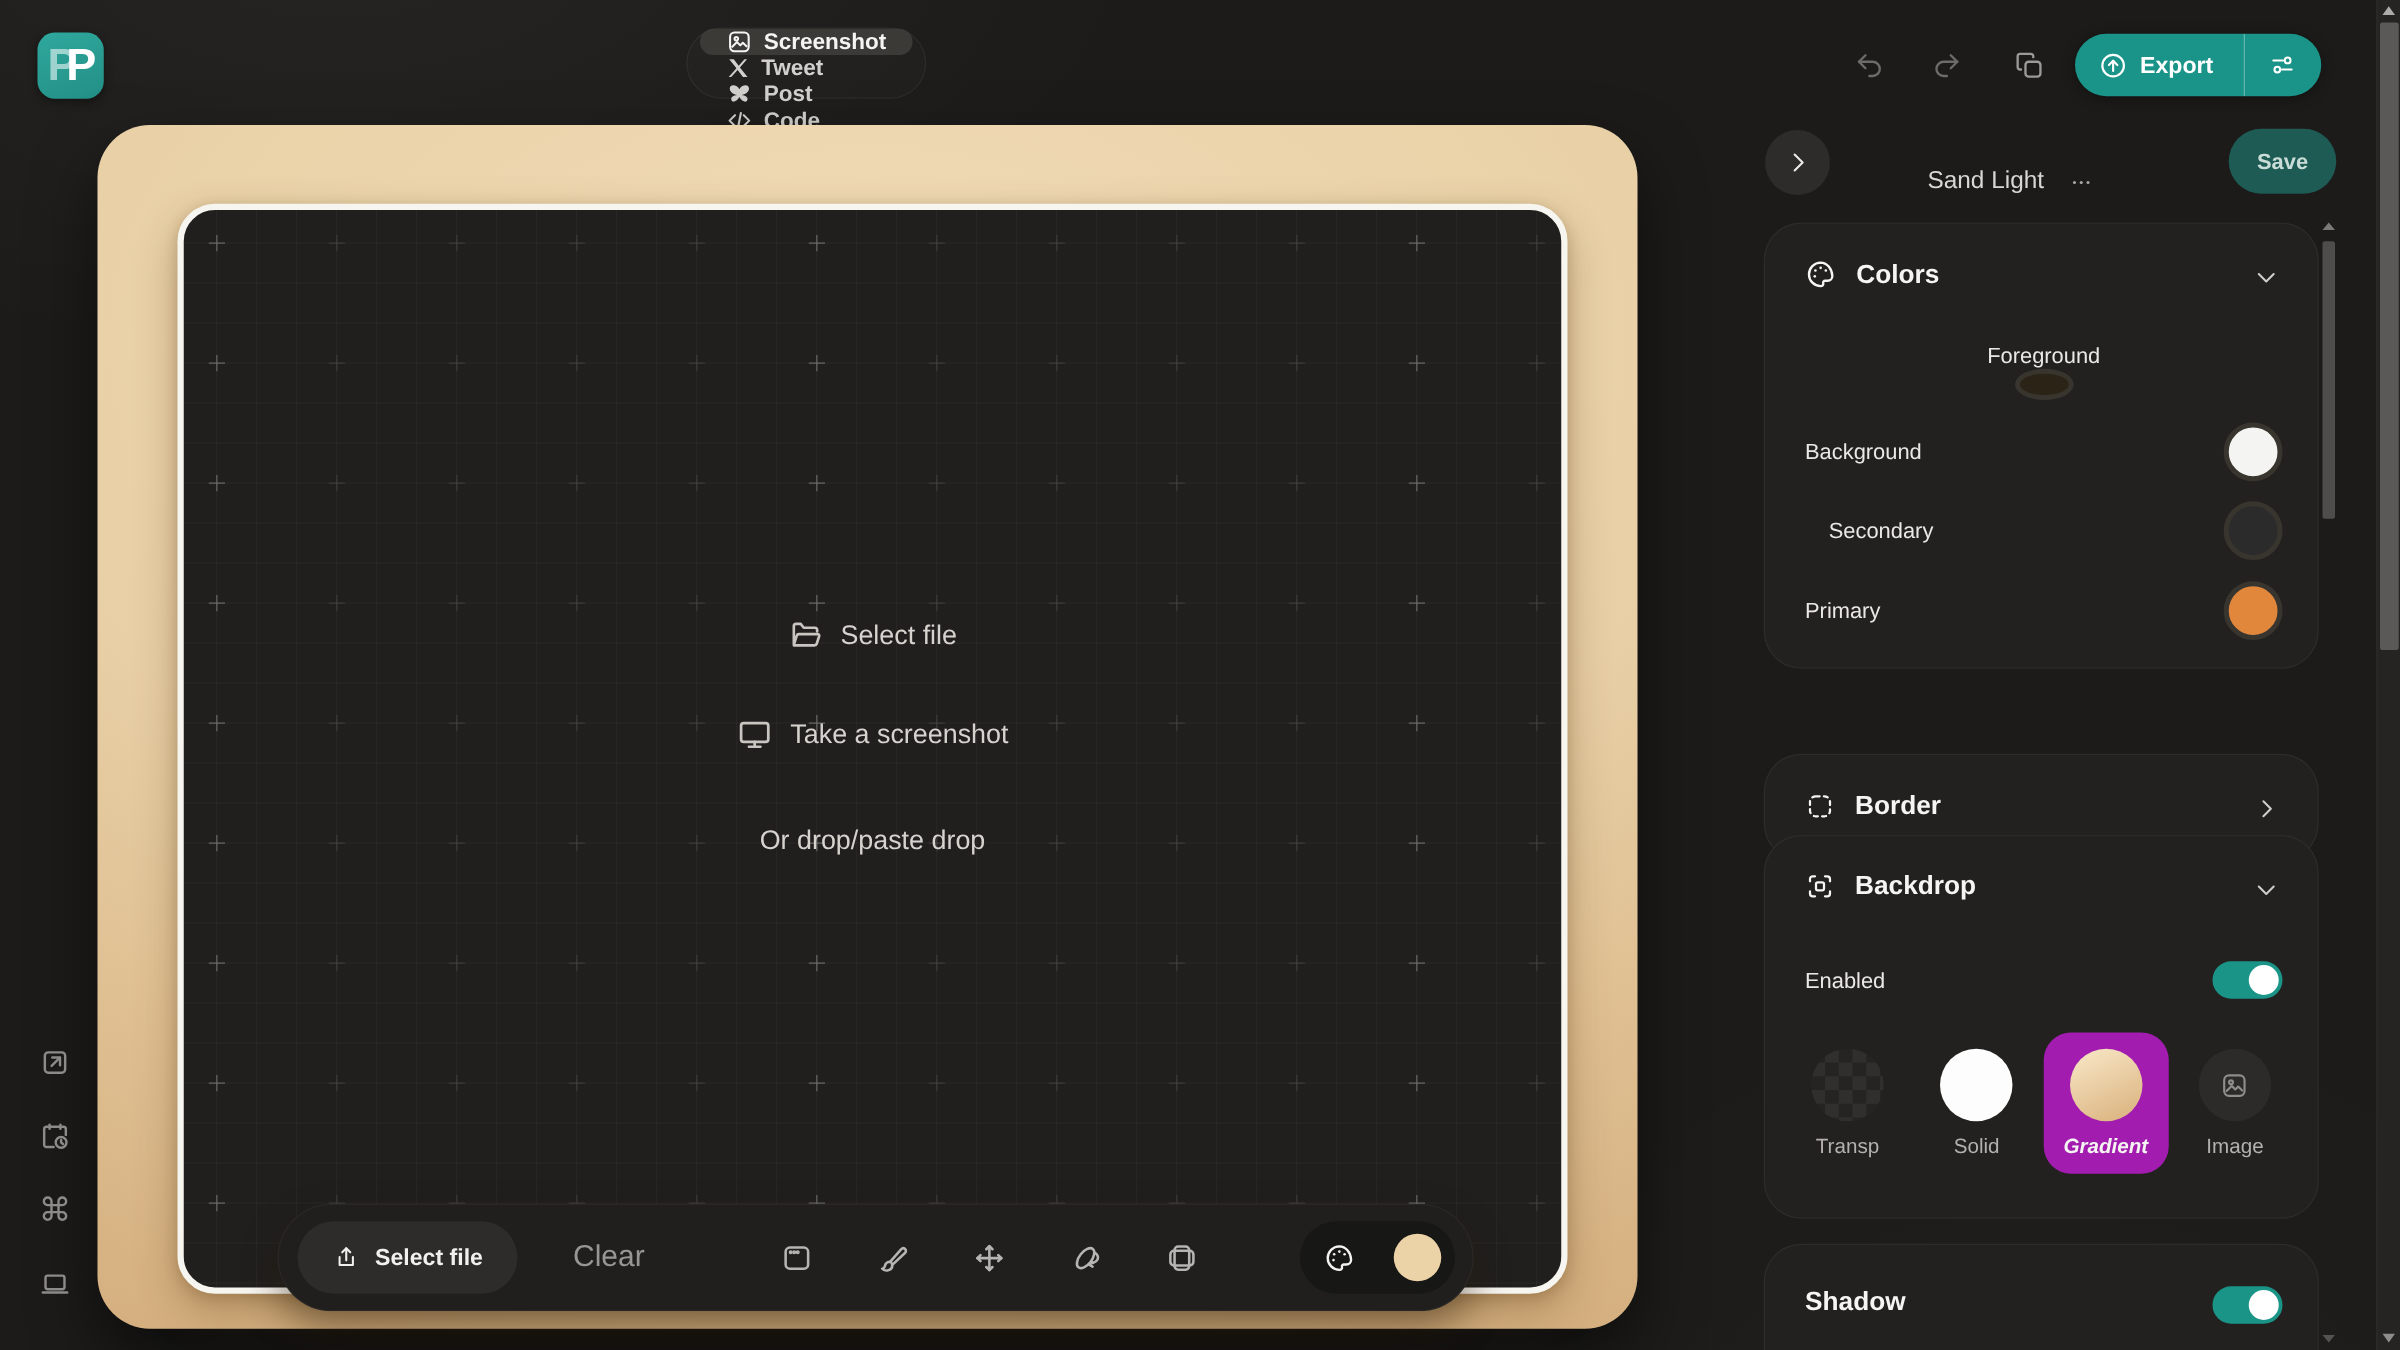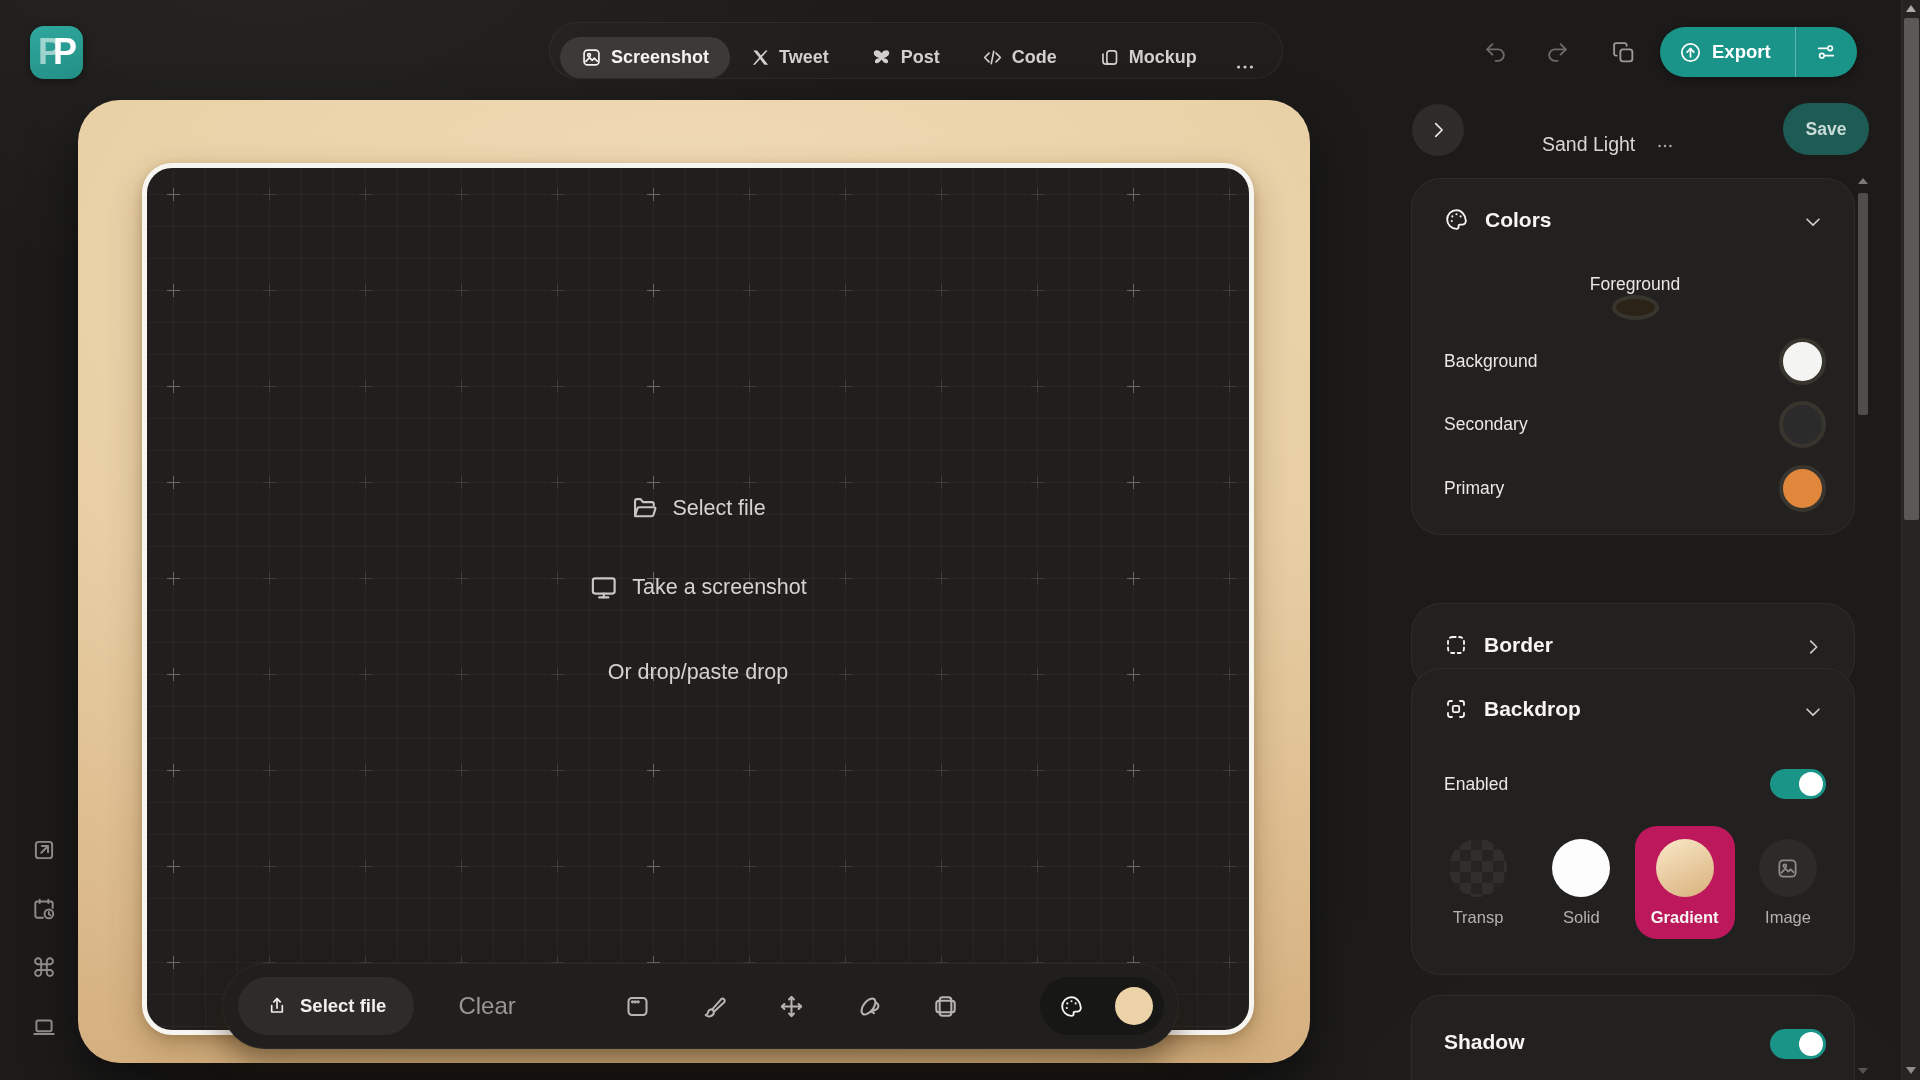--- a/index.html
+++ b/index.html
@@ -17,21 +17,21 @@
 
   
   .logo { position:absolute; left:30px; top:26px; width:53px; height:53px; border-radius:14px;
     background:linear-gradient(160deg,#2fa89d,#238f86); display:flex; align-items:center; justify-content:center;
     box-shadow:0 2px 8px rgba(0,0,0,0.4); }
   .logo span { color:#fff; font-size:36px; font-weight:800; letter-spacing:-2px; transform:translateY(-1px); }
   .logo em { font-style:normal; opacity:.55; margin-right:-7px; }
 
   .tabbar { position:absolute; left:549px; top:22px; height:57px; border-radius:29px;
     border:1px solid rgba(255,255,255,0.055); background:rgba(255,255,255,0.015);
-    display:flex; align-items:flex-end; padding:0 10px; }
+    display:flex; align-items:flex-start; padding:0 10px;flex-direction:column; }
   .tab { display:flex; align-items:center; gap:9px; height:41px; padding:0 21px; border-radius:22px;
     color:#d2d0cd; font-size:18px; font-weight:600; cursor:pointer; white-space:nowrap; }
   .tab.selected { background:#3b3a37; color:#f5f4f2; }
   .tab .ic { stroke-width:1.9; }
   .tabbar .more { padding:0 16px; color:#cfcdca; display:flex; align-items:center; }
 
   .histbtn { position:absolute; top:31px; width:42px; height:42px; display:flex; align-items:center; justify-content:center; border-radius:10px; }
   .dim { color:#6c6b69; }
   .mid { color:#9c9a97; }
 
@@ -103,21 +103,21 @@
   .toggle { width:56px; height:30px; border-radius:15px; background:#3a3937; position:relative; cursor:pointer; }
   .toggle .knob { position:absolute; top:3px; left:3px; width:24px; height:24px; border-radius:50%; background:#fff;
     transition:left .1s; }
   .toggle.on { background:#1b9488; }
   .toggle.on .knob { left:29px; }
 
   .opt-row { position:absolute; left:16px; right:16px; top:157px; display:flex; justify-content:space-between; }
   .opt { width:100px; padding:13px 0 12px; border-radius:22px; display:flex; flex-direction:column; align-items:center; gap:11px; cursor:pointer; }
   .opt .circ { width:58px; height:58px; border-radius:50%; }
   .opt .olabel { font-size:16.5px; color:#b3b1ad; font-weight:500; }
-  .opt.selected { background:#be185d; }
+  .opt.selected { background:#a21caf;font-style:italic; }
   .opt.selected .olabel { color:#f5f4f2; font-weight:600; }
   .circ-transp { background:repeating-conic-gradient(#302f2d 0% 25%, #252423 0% 50%) 0 0 / 22px 22px; }
   .circ-solid { background:#fdfdfd; }
   .circ-grad { background:linear-gradient(155deg, #f4e0bd 15%, #d9b07b 100%); }
   .circ-img { background:#2c2b29; display:flex; align-items:center; justify-content:center; color:#8f8d8a; }
 
   
   .panel-scroll { position:absolute; left:1858px; top:176px; width:10px; height:904px; }
   .panel-scroll .arrow-up { position:absolute; top:2px; left:0; width:0; height:0;
     border-left:5px solid transparent; border-right:5px solid transparent; border-bottom:6px solid #7b7977; }
@@ -522,21 +522,21 @@
     </div>
 
     <div class="color-row" style="top:95px;flex-direction:column;">
       <span class="color-label">Foreground</span>
       <span class="swatch-circ" style="background: rgb(43, 36, 22);"></span>
     </div>
     <div class="color-row" style="top:159px;">
       <span class="color-label">Background</span>
       <span class="swatch-circ" style="background: rgb(244, 244, 243);"></span>
     </div>
-    <div class="color-row" style="top:222px;">
+    <div class="color-row" style="top:222px;margin-left:19px;">
       <span class="color-label">Secondary</span>
       <span class="swatch-circ" style="background: rgb(43, 43, 44);"></span>
     </div>
     <div class="color-row" style="top:286px;">
       <span class="color-label">Primary</span>
       <span class="swatch-circ" style="background: rgb(225, 135, 60);"></span>
     </div>
   </div>
 
   <div class="card" style="top:563px; height:86px;margin-top:40px;">

